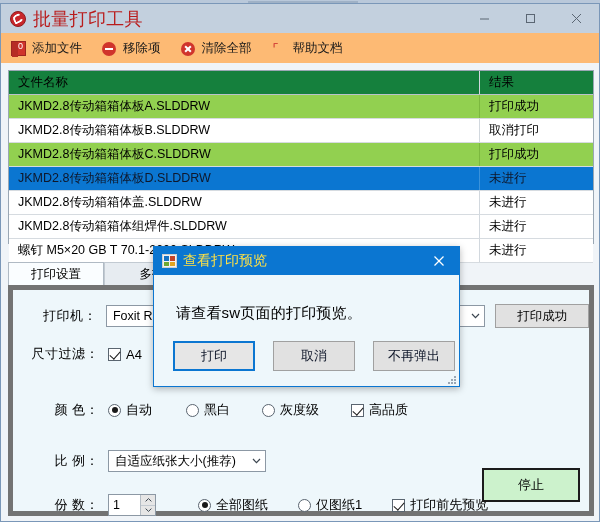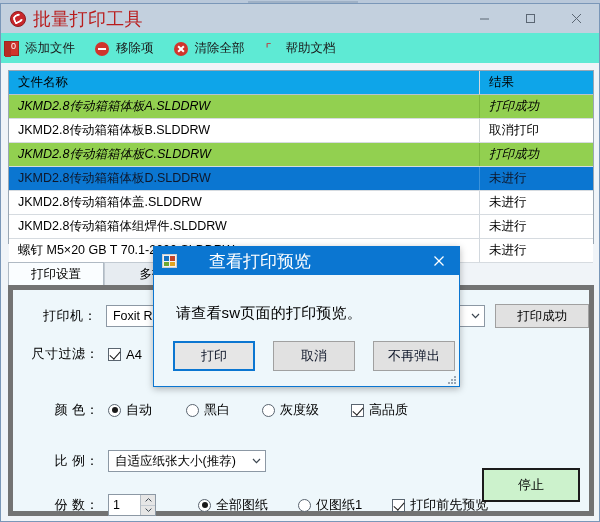--- a/index.html
+++ b/index.html
@@ -24,21 +24,21 @@
   .title-icon .disc{position:absolute;left:0;top:0;width:16px;height:16px;border-radius:50%;
       background:#c8262a;border:1px solid #8e1b1e;box-sizing:border-box;}
   .title-icon .swoop{position:absolute;left:3px;top:3.5px;width:10px;height:9px;
       border:2px solid #fff;border-radius:50% 50% 50% 10%;border-right-color:transparent;transform:rotate(-28deg);box-sizing:border-box;}
   .title-text{font-size:18px;color:#b91c1c;letter-spacing:.3px;}
   .winbtns{position:absolute;right:0;top:0;height:29px;display:flex;}
   .winbtn{width:46px;height:29px;display:flex;align-items:center;justify-content:center;color:#5b6673;}
   .winbtn svg{display:block;}
 
   
-  .toolbar{height:30px;background:#5eead4;display:flex;align-items:center;padding-left:0;}
+  .toolbar{height:30px;background:#fdba74;display:flex;align-items:center;padding-left:7px;}
   .tbitem{display:flex;align-items:center;height:24px;padding:0 9px 0 2px;margin-right:8px;cursor:default;}
   .tb-ico{width:17px;height:17px;margin-right:5px;position:relative;flex:none;}
   .tb-label{font-size:12.5px;color:#1a1a1a;}
 
   
   .ico-box{position:absolute;left:1px;top:1px;width:15px;height:15px;background:#d0342c;
            border:1px solid #9c2620;box-sizing:border-box;}
   .ico-box:before{content:"";position:absolute;left:0;top:0;width:6px;height:15px;background:#b62c25;}
   .ico-box:after{content:"0";position:absolute;left:6px;top:-1px;font-size:9px;color:#fff;font-family:"Liberation Sans",sans-serif;}
   
@@ -49,29 +49,29 @@
   .ico-x:before,.ico-x:after{content:"";position:absolute;left:3px;top:6px;width:8px;height:2px;background:#fff;}
   .ico-x:before{transform:rotate(45deg);}
   .ico-x:after{transform:rotate(-45deg);}
   
   .ico-pdf{position:absolute;left:2px;top:1px;width:13px;height:15px;}
   .ico-pdf .a{position:absolute;left:0;top:0;font-size:13px;color:#c8262a;font-family:"Liberation Serif",serif;line-height:15px;}
 
   
   .grid{position:absolute;left:7px;top:66px;width:586px;height:174px;
         background:#fff;border:1px solid #9aa7b4;box-sizing:border-box;}
-  .grid-head{display:flex;height:23px;background:#0ea5e9;border-bottom:1px solid #b9c2cc;}
+  .grid-head{display:flex;height:23px;background:#15803d;border-bottom:1px solid #b9c2cc;}
   .gh{display:flex;align-items:center;padding-left:9px;font-size:12.5px;color:#000;box-sizing:border-box;}
   .gh.c1{width:471px;border-right:1px solid #d2d8de;}
   .gh.c2{flex:1;}
   .grow{display:flex;height:24px;border-bottom:1px solid #d6dbe0;box-sizing:border-box;}
   .grow .cell{display:flex;align-items:center;padding-left:9px;font-size:12.5px;box-sizing:border-box;overflow:hidden;white-space:nowrap;}
   .grow .cell.c1{width:471px;border-right:1px solid #d2d8de;}
   .grow .cell.c2{flex:1;}
-  .grow.ok{background:#92d050;color:#000;font-style:italic;}
+  .grow.ok{background:#92d050;color:#000;}
   .grow.ok .cell.c1{border-right-color:#7cb83f;}
   .grow.plain{background:#fff;color:#000;}
   .grow.sel{background:#0b76d1;color:#0f172a;justify-content:center;}
   .grow.sel .cell.c1{border-right-color:#3a92db;}
 
   
   .tabstrip{position:absolute;left:7px;top:258px;width:586px;height:24px;}
   .tab{position:absolute;top:0;height:24px;display:flex;align-items:center;justify-content:center;
        font-size:12.5px;box-sizing:border-box;}
   .tab.active{left:0;width:96px;background:#fafdff;border:1px solid #b0bac4;border-bottom:none;color:#000;}
@@ -114,21 +114,21 @@
   .dialog{position:absolute;left:152px;top:242px;width:307px;height:141px;background:#eef7fb;
           border:1px solid #0b76d1;box-sizing:border-box;z-index:50;
           box-shadow:0 2px 7px rgba(0,0,0,.28);}
   .dlg-title{height:28px;background:#0b76d1;display:flex;align-items:center;position:relative;}
   .dlg-ico{width:15px;height:14px;margin-left:8px;margin-right:6px;position:relative;flex:none;
            background:#f2f2f2;border:1px solid #d0d0d0;box-sizing:border-box;}
   .dlg-ico:before{content:"";position:absolute;left:1px;top:1px;width:5px;height:5px;background:#1773c4;}
   .dlg-ico:after{content:"";position:absolute;left:7px;top:1px;width:5px;height:5px;background:#c4442a;}
   .dlg-ico i{position:absolute;left:1px;top:7px;width:5px;height:4px;background:#6fa832;}
   .dlg-ico b{position:absolute;left:7px;top:7px;width:5px;height:4px;background:#e0a423;}
-  .dlg-title-text{font-size:17px;color:#ffffff;margin-left:26px;}
+  .dlg-title-text{font-size:14px;color:#fde047;}
   .dlg-close{position:absolute;right:0;top:0;width:40px;height:28px;display:flex;align-items:center;justify-content:center;color:#fff;}
   .dlg-msg{position:absolute;left:22px;top:57px;font-size:15px;color:#000;letter-spacing:.2px;}
   .dlg-btns{position:absolute;left:0;top:94px;width:100%;display:flex;}
   .dbtn{height:30px;display:flex;align-items:center;justify-content:center;font-size:13px;color:#0f172a;
         background:#e1e1e1;border:1px solid #a0a0a0;box-sizing:border-box;cursor:default;}
   .dbtn.primary{border:2px solid #0b76d1;background:#e6e6e6;}
   .dlg-grip{position:absolute;right:2px;bottom:1px;width:9px;height:9px;}
   .dlg-grip span{position:absolute;width:2px;height:2px;background:#9aa7b4;}
 </style>
 </head>

